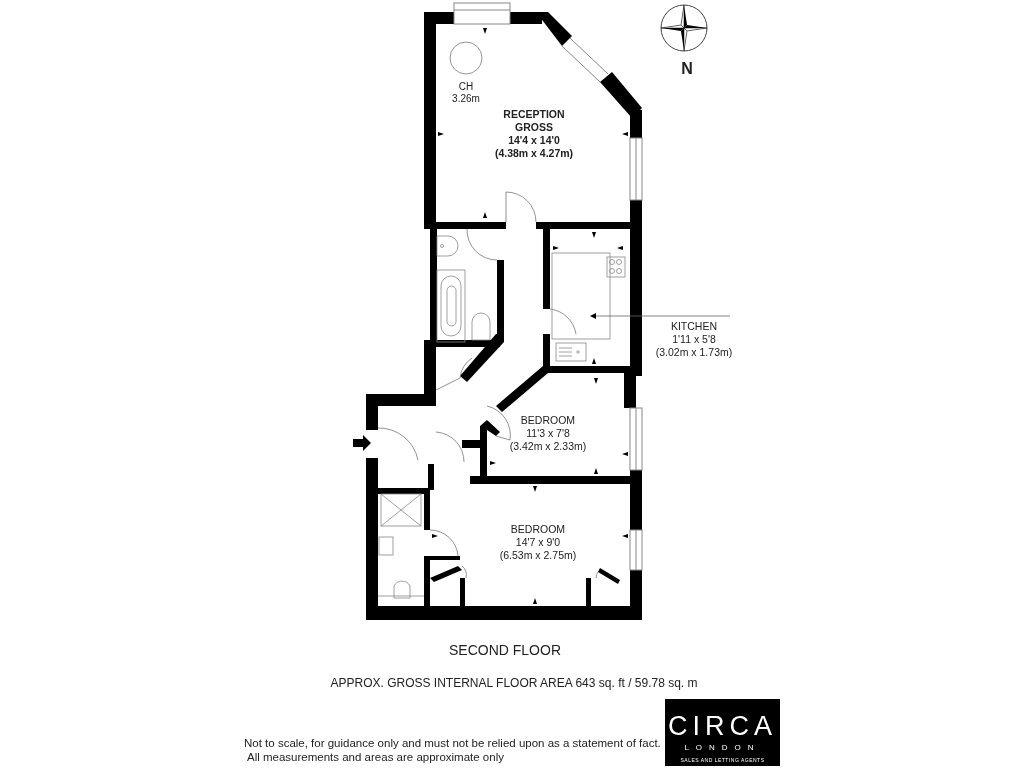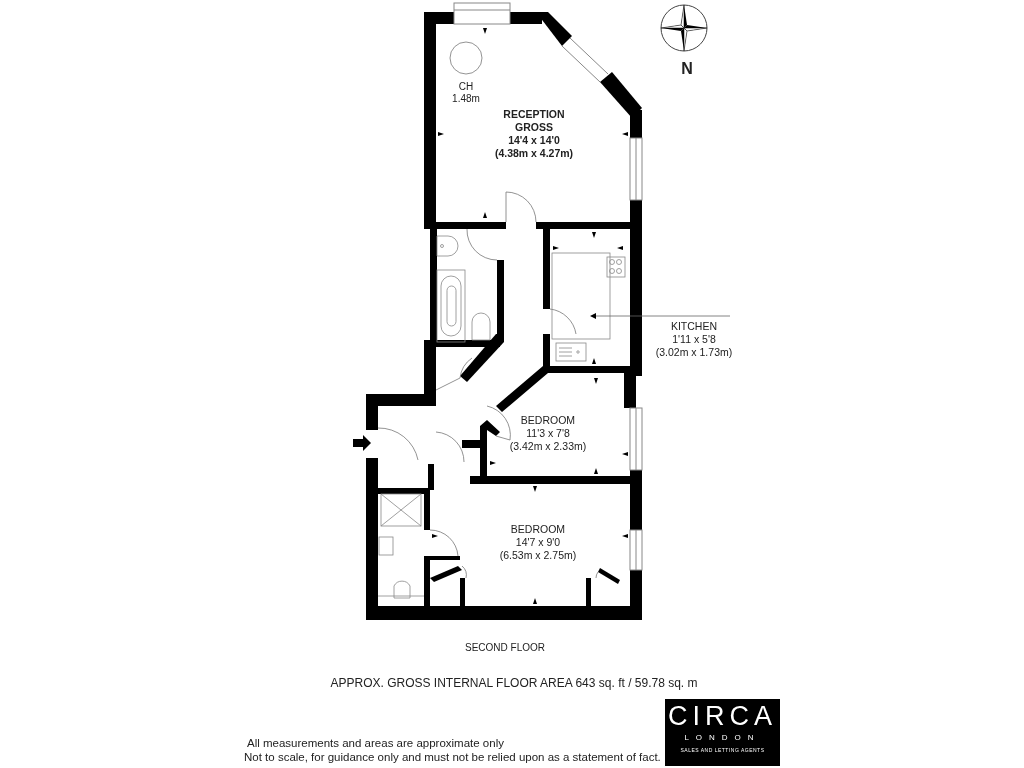--- a/index.html
+++ b/index.html
@@ -1,24 +1,24 @@
 <!DOCTYPE html>
 <html><head>
   <meta charset="utf-8">
   <style>
     html, body { margin:0; padding:0; background:#ffffff; }
     body { width:1024px; height:768px; position:relative; overflow:hidden; font-family:"Liberation Sans", sans-serif; color:#222; }
     #plan { position:absolute; left:0; top:0; width:1024px; height:768px; }
     .lbl { position:absolute; text-align:center; font-size:10.5px; line-height:13px; color:#222; }
     .lbl div { white-space:nowrap; }
-    .floor-label { position:absolute; left:430px; top:642px; width:150px; text-align:center; font-size:10px; }
+    .floor-label { position:absolute; left:430px; top:642px; width:150px; text-align:center; font-size:14px; }
     .area { position:absolute; left:204px; top:676px; width:620px; text-align:center; font-size:12px; }
     .disclaimer { position:absolute; left:244px; top:736px; font-size:11.5px; line-height:14px; }
     .logo { position:absolute; left:665px; top:699px; width:115px; height:67px; background:#000; color:#fff; text-align:center; }
-    .logo .name { font-size:27px; letter-spacing:5px; margin-top:2px; font-weight:300; }
+    .logo .name { font-size:27px; letter-spacing:5px; margin-top:12px; font-weight:300; }
     .logo .city { font-size:8px; letter-spacing:7px; margin-top:1px; }
     .logo .tag { font-size:5px; letter-spacing:0.5px; margin-top:5px; }
     .north { position:absolute; left:677px; top:60px; width:20px; text-align:center; font-weight:bold; font-size:16px; }
   </style>
 </head>
 <body>
 
 <svg id="plan" viewBox="0 0 1024 768" xmlns="http://www.w3.org/2000/svg">
   <g fill="#000">
 
@@ -163,21 +163,21 @@
     <polygon points="23,0 3,3 0,0" fill="#fff" stroke="#000" stroke-width="0.5"></polygon>
     <polygon points="0,23 3,3 0,0" fill="#fff" stroke="#000" stroke-width="0.5"></polygon>
     <polygon points="-23,0 -3,-3 0,0" fill="#fff" stroke="#000" stroke-width="0.5"></polygon>
   </g>
 </svg>
 
 <div class="north">N</div>
 
 <div class="lbl" style="left:446px;top:45px;width:40px;font-size:10px;line-height:12px;margin-top:36px;">
   <div>CH</div>
-  <div>1.48m</div>
+  <div>3.26m</div>
 </div>
 
 <div class="lbl" style="left:474px;top:108px;width:120px;font-weight:bold;">
   <div>RECEPTION</div>
   <div>GROSS</div>
   <div>14'4 x 14'0</div>
   <div>(4.38m x 4.27m)</div>
 </div>
 
 <div class="lbl" style="left:644px;top:276px;width:100px;margin-top:44px;">
@@ -195,21 +195,21 @@
 <div class="lbl" style="left:478px;top:523px;width:120px;">
   <div>BEDROOM</div>
   <div>14'7 x 9'0</div>
   <div>(6.53m x 2.75m)</div>
 </div>
 
 <div class="floor-label">SECOND FLOOR</div>
 <div class="area">APPROX. GROSS INTERNAL FLOOR AREA 643 sq. ft  / 59.78 sq. m</div>
 
 <div class="disclaimer">
+  <div>Not to scale, for guidance only and must not be relied upon as a statement of fact.</div>
   <div style="padding-left:3px;">All measurements and areas are approximate only</div>
-  <div>Not to scale, for guidance only and must not be relied upon as a statement of fact.</div>
 </div>
 
 <div class="logo">
   <div class="name">CIRCA</div>
   <div class="city">LONDON</div>
   <div class="tag">SALES AND LETTING AGENTS</div>
 </div>
 
 </body></html>

